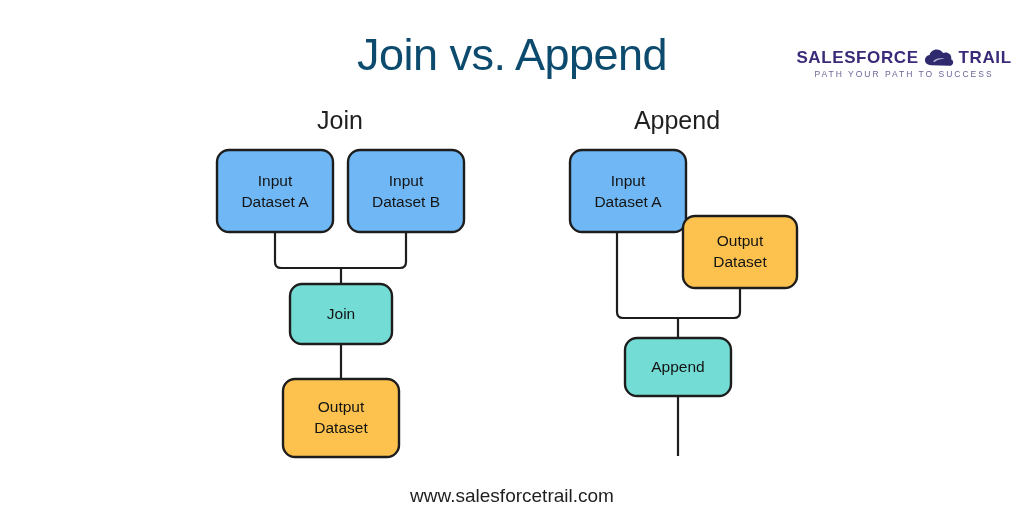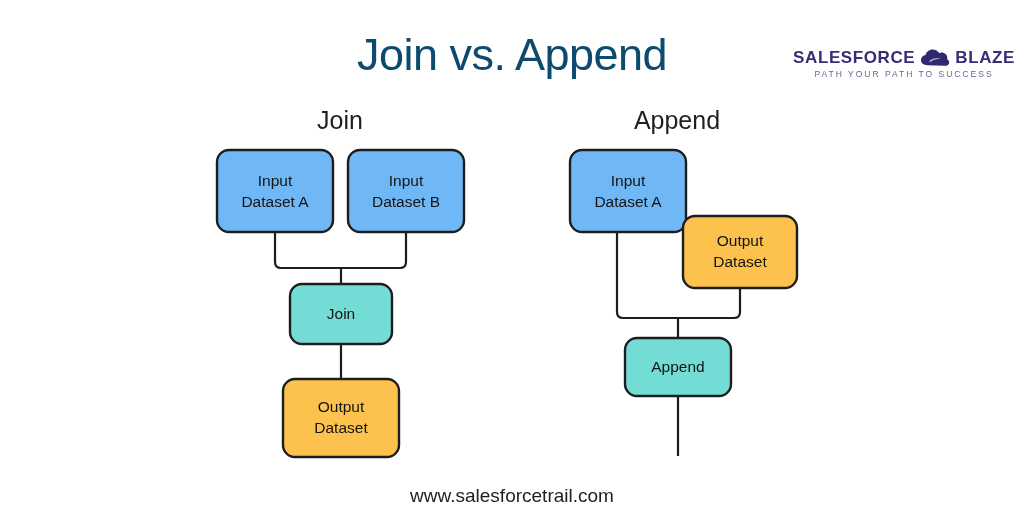--- a/index.html
+++ b/index.html
@@ -133,21 +133,21 @@
 
 <div id="page">
 
   <div id="logo">
     <div id="logo-main">
       <span class="logo-word">SALESFORCE</span>
       <svg id="logo-cloud" width="30" height="19" viewBox="0 0 30 19">
         <path d="M7.2 17.2c-3.6 0-6.3-2.2-6.3-5.1 0-2.5 2-4.6 4.7-5 0.4-3.2 3.4-5.7 7.1-5.7 2.8 0 5.3 1.5 6.5 3.7 0.7-0.3 1.5-0.5 2.3-0.5 3.2 0 5.8 2.3 5.8 5.2 0 0.5-0.1 1-0.2 1.5 1.3 0.6 2.1 1.8 2.1 3.1 0 1.9-1.8 3.4-4.1 3.4z" fill="#2f2a6e"></path>
         <path d="M9.0 13.4c1.3-1.6 4.0-3.0 7.0-3.2 2.3-0.15 4.2 0.35 5.4 1.05-1.0-0.25-2.3-0.3-3.7-0.15-3.0 0.3-5.7 1.5-7.0 2.9z" fill="#b9b5d6"></path>
       </svg>
-      <span class="logo-word">BLAZE</span>
+      <span class="logo-word">TRAIL</span>
     </div>
     <div id="logo-tagline">PATH YOUR PATH TO SUCCESS</div>
   </div>
 
   <div id="title">Join vs. Append</div>
 
   <div id="heading-join" class="section-heading">Join</div>
   <div id="heading-append" class="section-heading">Append</div>
 
   <svg id="diagram" viewBox="0 0 1024 531">

